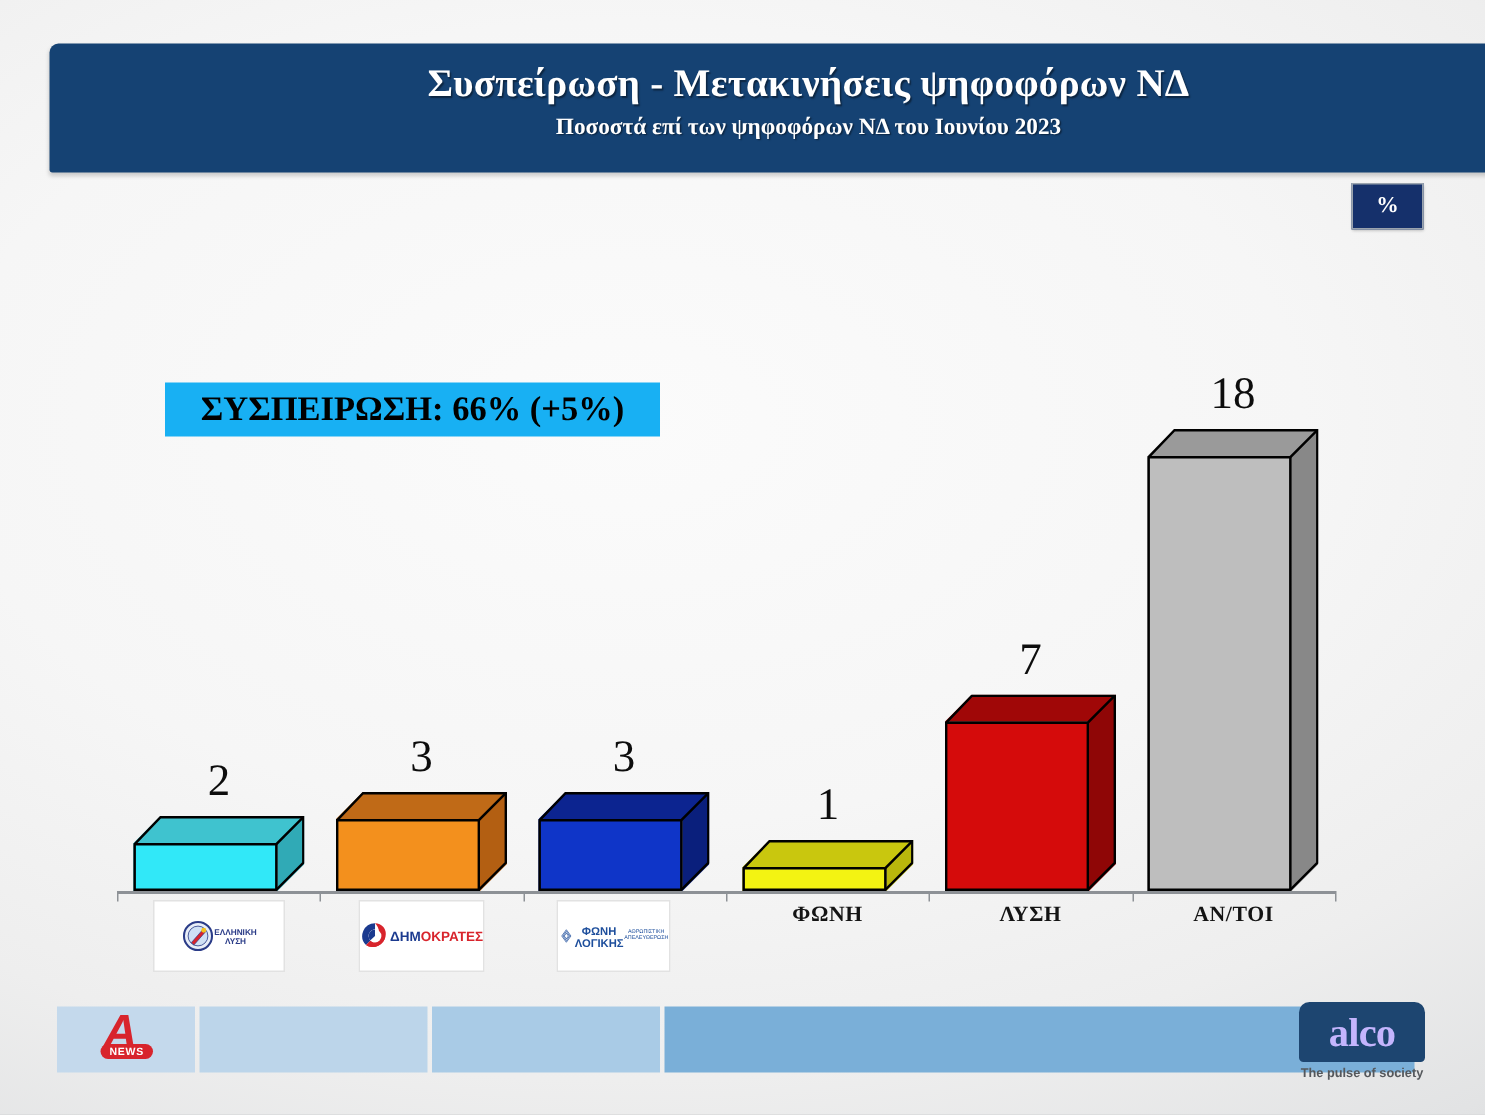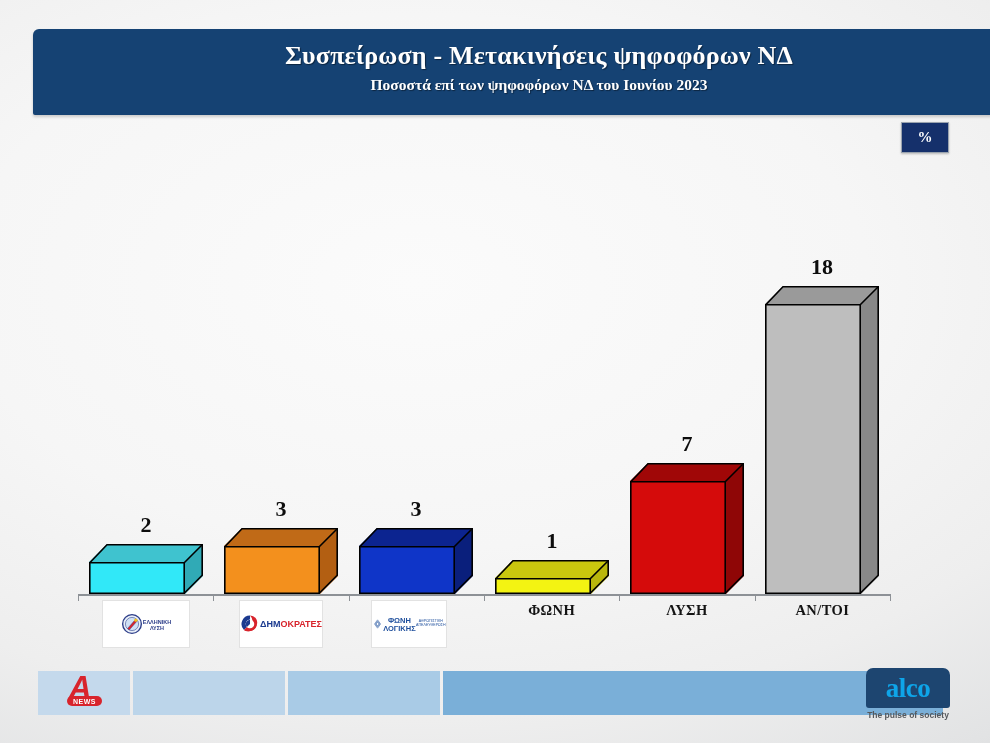--- a/index.html
+++ b/index.html
@@ -124,22 +124,22 @@
     position: absolute;
     left: 0;
   }
   .bar-side {
     position: absolute;
   }
   .bar-value {
     position: absolute;
     width: 100%;
     text-align: center;
-    font-size: 22px;
-    font-weight: bold;
+    font-size: 30px;
+    font-weight: normal;
     color: #0d0d0d;
   }
 
   
   .xlabel {
     position: absolute;
     top: 602px;
     text-align: center;
     font-size: 14.5px;
     font-weight: bold;
@@ -187,21 +187,21 @@
     position: absolute;
     left: 866px;
     top: 668px;
     width: 84px;
     height: 40px;
     background: #1d4570;
     border-radius: 7px 7px 3px 3px;
     display: flex;
     align-items: center;
     justify-content: center;
-    color: #0ea5e9;
+    color: #c4b5fd;
     font-size: 27px;
     font-weight: bold;
     letter-spacing: -0.5px;
     font-family: "Liberation Serif", serif;
   }
   #alco-tagline {
     position: absolute;
     left: 866px;
     top: 710px;
     width: 84px;
@@ -217,20 +217,21 @@
 
 <div id="slide">
 
   <div id="header-band">
     <div id="header-title">Συσπείρωση - Μετακινήσεις ψηφοφόρων ΝΔ</div>
     <div id="header-subtitle">Ποσοστά επί των ψηφοφόρων ΝΔ  του Ιουνίου 2023</div>
   </div>
 
   <div id="pct-badge">%</div>
 
+  <div id="annotation-box">ΣΥΣΠΕΙΡΩΣΗ: 66% (+5%)</div>
 
   <div id="plot">
     <div id="axis-line"></div>
     <div id="ticks">
         <div class="axis-tick" style="left: 78px;"></div>
         <div class="axis-tick" style="left: 213.333px;"></div>
         <div class="axis-tick" style="left: 348.667px;"></div>
         <div class="axis-tick" style="left: 484px;"></div>
         <div class="axis-tick" style="left: 619.333px;"></div>
         <div class="axis-tick" style="left: 754.667px;"></div>

